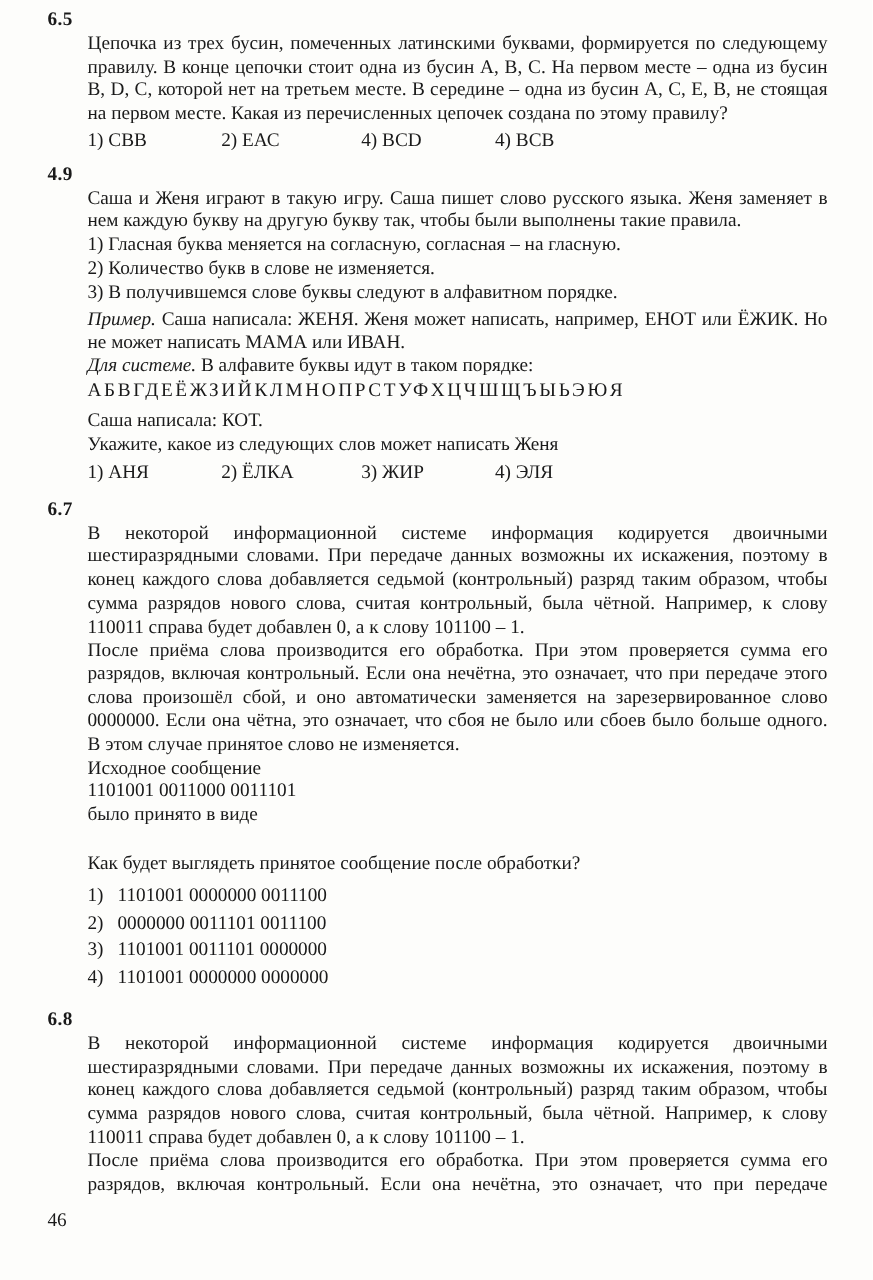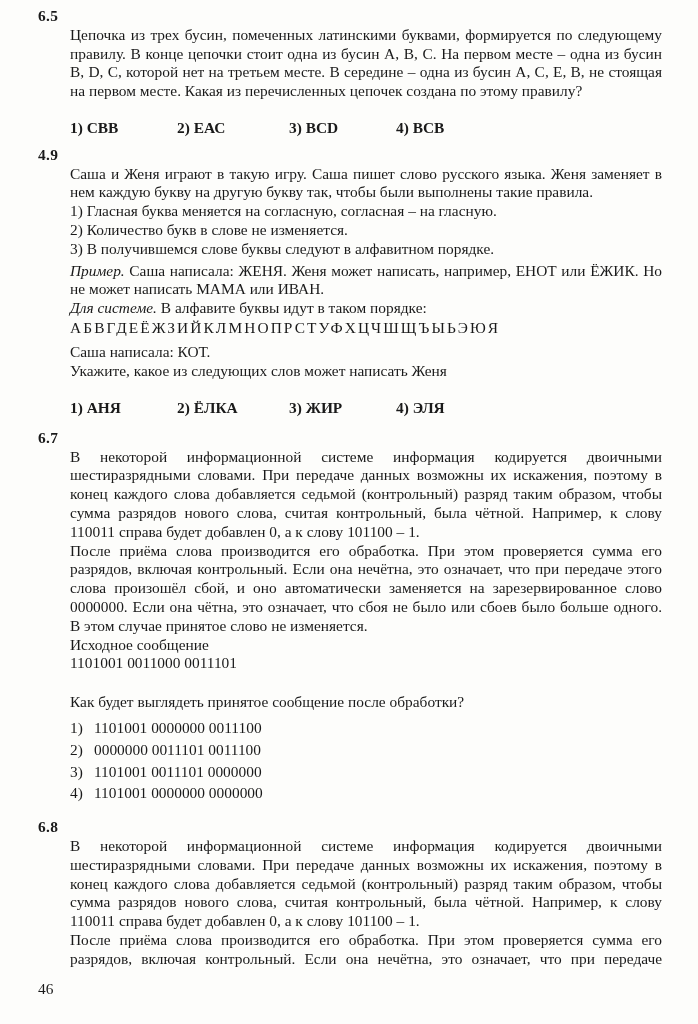--- a/index.html
+++ b/index.html
@@ -18,21 +18,21 @@
   .pnum { font-weight:bold; letter-spacing:0.3px; }
   .pbody { margin-left:32px; }
   .just { text-align:justify; }
   .jlast { text-align-last:justify; }
   .em { font-style:italic; }
   .mt3 { margin-top:3px; }
   .mt5 { margin-top:5px; }
   .sec66 { margin-top:8px; }
   .sec67 { margin-top:11px; }
   .sec68 { margin-top:14px; }
-  .optrow { display:flex; margin-top:18px;font-weight:bold; }
+  .optrow { display:flex; margin-top:3px; }
   .optrow .opt { flex:0 0 107px; }
   .optrow .opt:nth-child(2) { flex:0 0 112px; }
   .optrow .opt:last-child { flex:0 0 auto; }
   .alphabet { letter-spacing:2.1px; line-height:20.5px; white-space:nowrap; }
   .q { margin-top:20px; }
   .binopts { margin-top:5px; line-height:21.8px; }
   .binopt .bn { display:inline-block; width:24px; }
   .pageno { text-align:left; margin-top:11px; }
 </style>
 </head>
@@ -40,21 +40,21 @@
 
 <div class="page">
 
   <section class="problem">
     <div class="pnum">6.5</div>
     <div class="pbody">
       <p class="just">Цепочка из трех бусин, помеченных латинскими буквами, формируется по следующему правилу. В конце цепочки стоит одна из бусин А, В, С. На первом месте – одна из бусин В, D, С, которой нет на третьем месте. В середине – одна из бусин А, С, Е, В, не стоящая на первом месте. Какая из перечисленных цепочек создана по этому правилу?</p>
       <div class="optrow">
         <span class="opt">1) СВВ</span>
         <span class="opt">2) ЕАС</span>
-        <span class="opt">3) BCD</span>
+        <span class="opt">4) BCD</span>
         <span class="opt">4) ВСВ</span>
       </div>
     </div>
   </section>
 
   <section class="problem sec66">
     <div class="pnum">4.9</div>
     <div class="pbody">
       <p class="just">Саша и Женя играют в такую игру. Саша пишет слово русского языка. Женя заменяет в нем каждую букву на другую букву так, чтобы были выполнены такие правила.</p>
       <p>1) Гласная буква меняется на согласную, согласная – на гласную.</p>
@@ -74,20 +74,21 @@
     </div>
   </section>
 
   <section class="problem sec67">
     <div class="pnum">6.7</div>
     <div class="pbody">
       <p class="just">В некоторой информационной системе информация кодируется двоичными шестиразрядными словами. При передаче данных возможны их искажения, поэтому в конец каждого слова добавляется седьмой (контрольный) разряд таким образом, чтобы сумма разрядов нового слова, считая контрольный, была чётной. Например, к слову 110011 справа будет добавлен 0, а к слову 101100 – 1.</p>
       <p class="just">После приёма слова производится его обработка. При этом проверяется сумма его разрядов, включая контрольный. Если она нечётна, это означает, что при передаче этого слова произошёл сбой, и оно автоматически заменяется на зарезервированное слово 0000000. Если она чётна, это означает, что сбоя не было или сбоев было больше одного. В этом случае принятое слово не изменяется.</p>
       <p>Исходное сообщение</p>
       <p>1101001 0011000 0011101</p>
+      <p>было принято в виде</p>
       <p class="q">Как будет выглядеть принятое сообщение после обработки?</p>
       <div class="binopts">
         <div class="binopt"><span class="bn">1)</span><span>1101001 0000000 0011100</span></div>
         <div class="binopt"><span class="bn">2)</span><span>0000000 0011101 0011100</span></div>
         <div class="binopt"><span class="bn">3)</span><span>1101001 0011101 0000000</span></div>
         <div class="binopt"><span class="bn">4)</span><span>1101001 0000000 0000000</span></div>
       </div>
     </div>
   </section>
 

